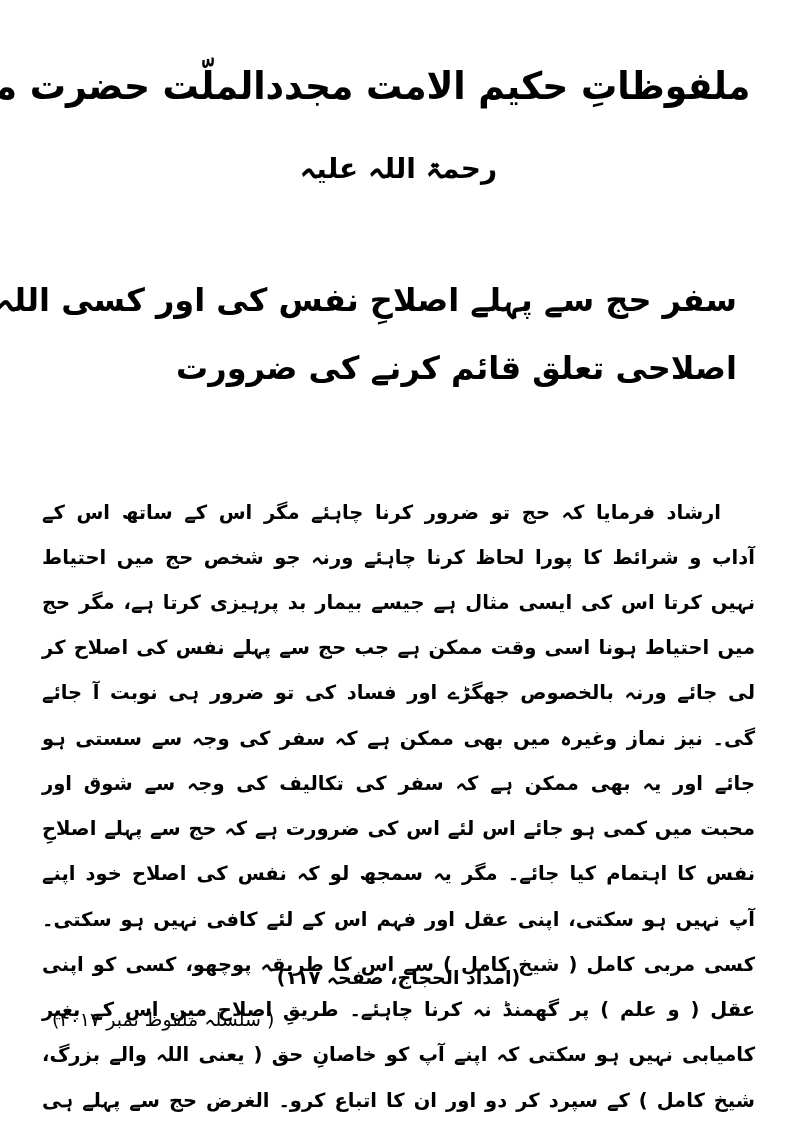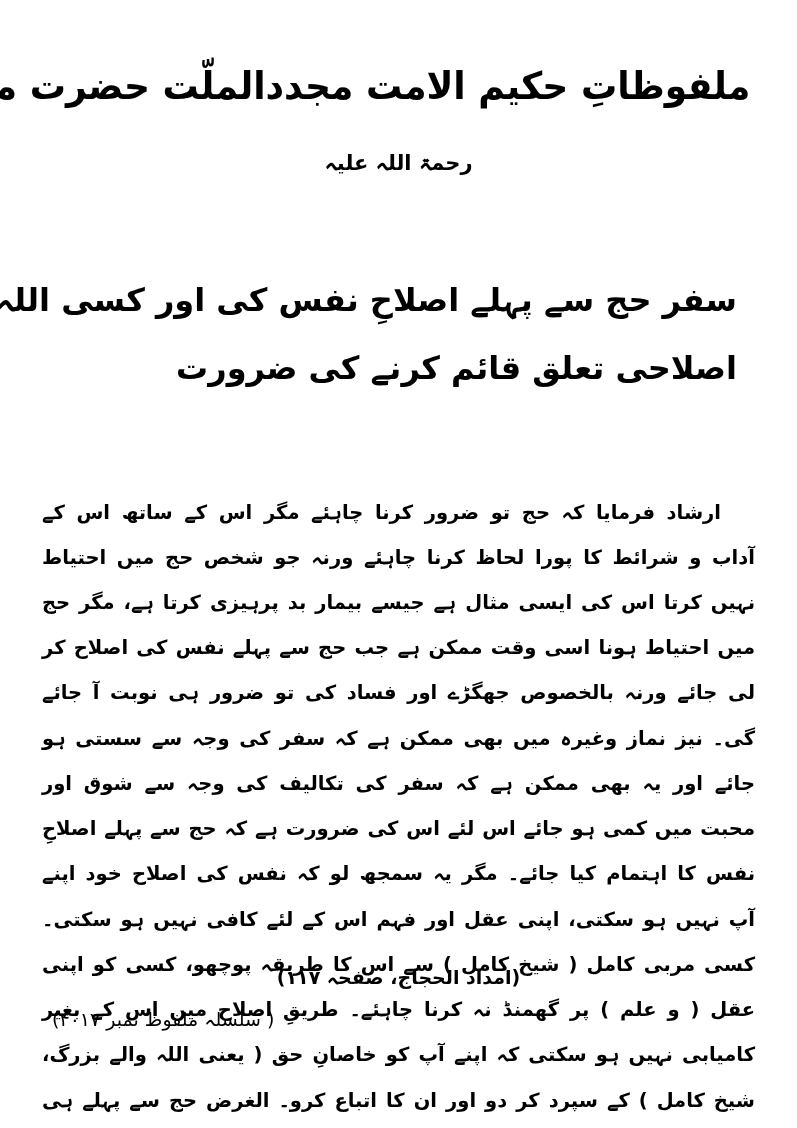--- a/index.html
+++ b/index.html
@@ -38,21 +38,21 @@
     letter-spacing: 0px;
     white-space: nowrap;
     transform: scaleX(0.95);
     transform-origin: center;
   }
 
   .doc-honorific {
     direction: rtl;
     unicode-bidi: isolate;
     margin-top: 34px;
-    font-size: 21px;
+    font-size: 28px;
     line-height: 1.4;
     font-weight: 700;
   }
 
   
   .subject-block {
     position: absolute;
     top: 272px;
     left: 60px;
     right: 60px;

